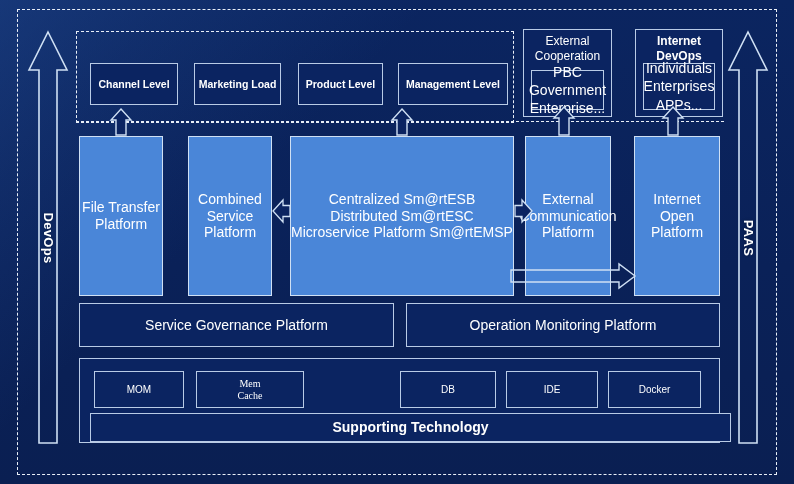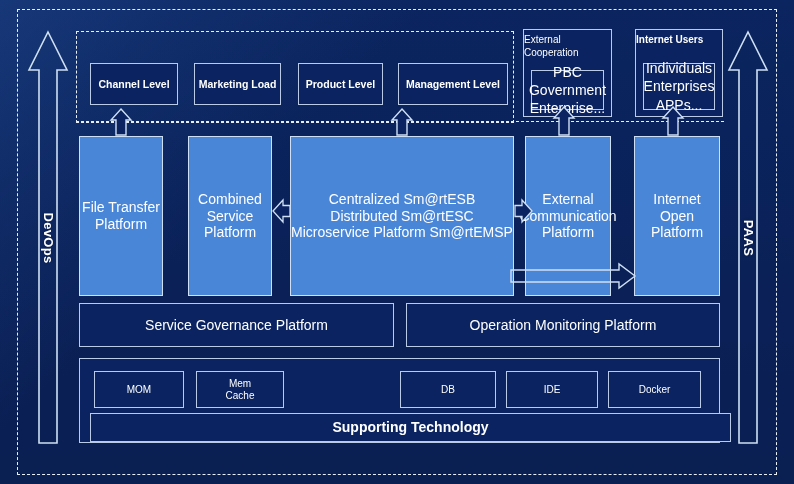--- a/index.html
+++ b/index.html
@@ -63,21 +63,21 @@
   #lvl0{left:90px;width:88px;}
   #lvl1{left:194px;width:87px;}
   #lvl2{left:298px;width:85px;}
   #lvl3{left:398px;width:110px;}
 
   
   #ext-coop{left:523px;top:29px;width:89px;height:88px;}
   #ext-users{left:635px;top:29px;width:88px;height:88px;}
   .grp-title{
     position:absolute;left:0;right:0;top:4px;
-    font-size:10px;color:#ffffff;text-align:left;line-height:1.25;
+    font-size:12px;color:#ffffff;text-align:center;line-height:1.25;
   }
   .grp-inner{
     position:absolute;left:7px;right:7px;bottom:6px;
     box-sizing:border-box;
     display:flex;align-items:center;justify-content:center;
     text-align:center;font-size:14px;color:#ffffff;line-height:1.3;
     background:#0b2461;border:1.2px solid #b9cbe6;
   }
   #coop-inner{height:40px;}
   #users-inner{height:47px;}
@@ -96,21 +96,21 @@
   #p-internet{left:634px;top:136px;width:86px;height:160px;font-size:14px;}
 
   
   #gov{left:79px;top:303px;width:315px;height:44px;font-size:14px;}
   #ops{left:406px;top:303px;width:314px;height:44px;font-size:14px;}
 
   
   #tech-panel{left:79px;top:358px;width:641px;height:85px;}
   .tech{top:371px;height:37px;font-size:10px;}
   #t0{left:94px;width:90px;}
-  #t1{left:196px;width:88px;}
+  #t1{left:196px;width:108px;font-family:Liberation Serif, serif;}
   #t2{left:297px;width:90px;}
   #t3{left:400px;width:96px;}
   #t4{left:506px;width:92px;}
   #t5{left:608px;width:93px;}
   #support-bar{left:90px;top:413px;width:641px;height:29px;font-size:14px;}
 
   
   .conn{position:absolute;}
   .conn svg{display:block;overflow:visible;}
 </style>
@@ -149,21 +149,21 @@
   <div class="box outline lvl b" id="lvl3">
     <span>Management Level</span>
   </div>
 
   <div class="box outline" id="ext-coop">
     <span class="grp-title">External Cooperation</span>
     <span class="grp-inner" id="coop-inner" style="white-space: normal;">PBC Government Enterprise...</span>
   </div>
 
   <div class="box outline" id="ext-users">
-    <span class="grp-title b">Internet Users</span>
+    <span class="grp-title b">Internet DevOps</span>
     <span class="grp-inner" id="users-inner">Individuals Enterprises APPs...</span>
   </div>
 
   <div id="mid-dash"></div>
 
   <div class="conn" style="left:110px;top:108px;">
     <svg width="22" height="28">
         <polygon points="11,1 21,12 16,12 16,27 6,27 6,12 1,12" fill="#0b2461" stroke="#cfe0f4" stroke-width="1.4"></polygon>
       </svg>
   </div>

